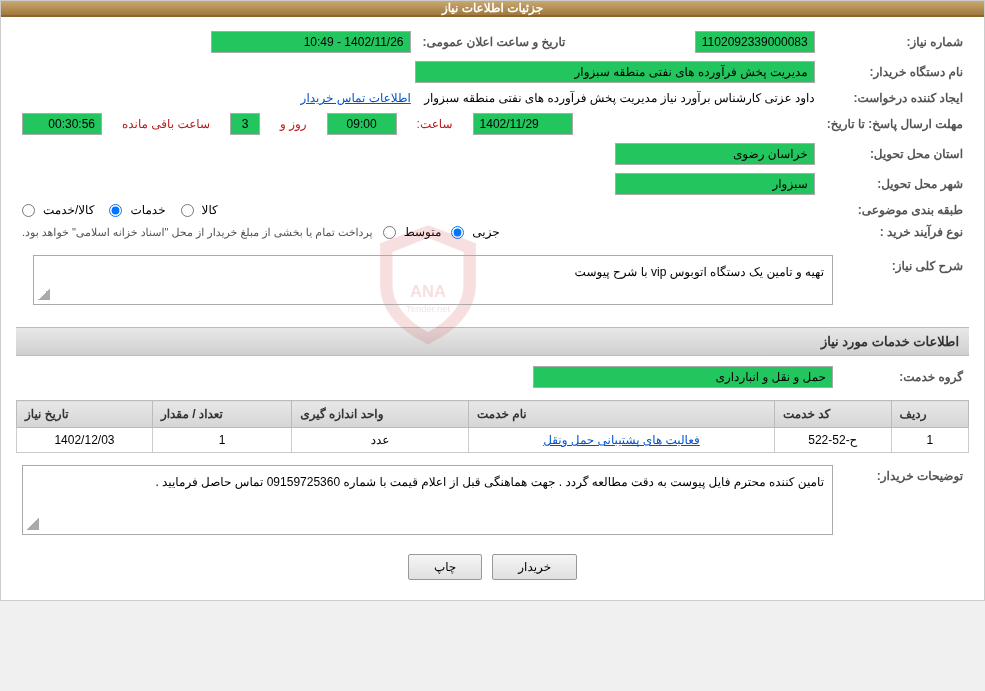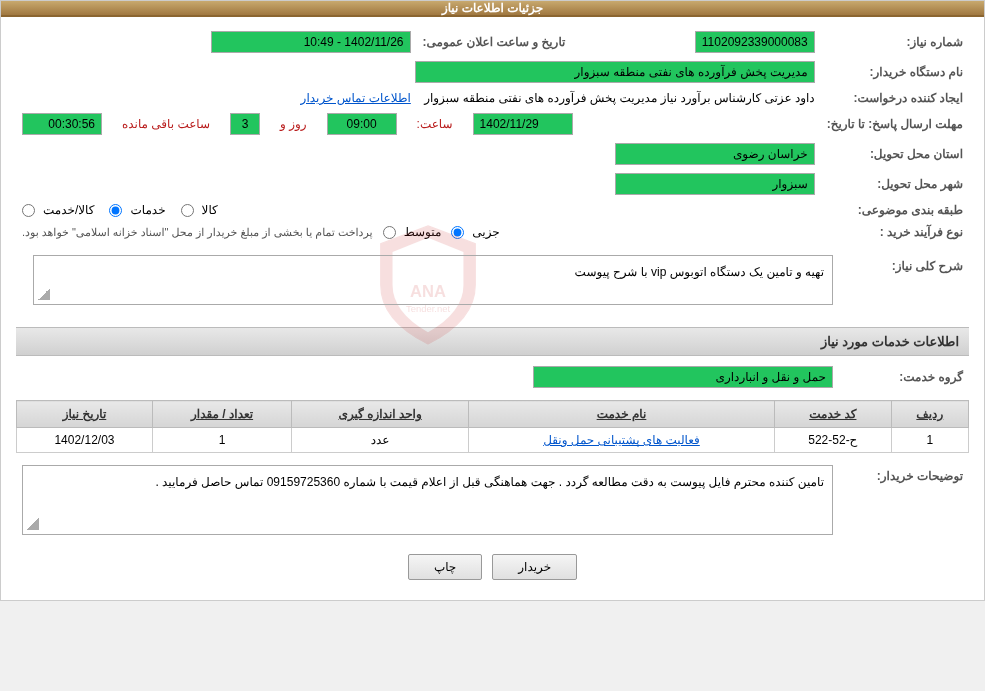--- a/index.html
+++ b/index.html
@@ -107,24 +107,23 @@
     .services-table {
       width: 100%;
       border-collapse: collapse;
       margin: 8px 0;
       border: 1px solid #ccc;
     }
     .services-table th {
       background: linear-gradient(to bottom, #e8e8e8, #d5d5d5);
       border: 1px solid #bbb;
       padding: 6px 8px;
-      text-align: center;
+      text-align: left;
       font-weight: bold;
       color: #333;
-      text-decoration: underline;
     }
     .services-table td {
       border: 1px solid #ccc;
       padding: 5px 8px;
       text-align: center;
     }
     .services-table tr:nth-child(even) td {
       background: #fafafa;
     }
     .link-blue-td {

